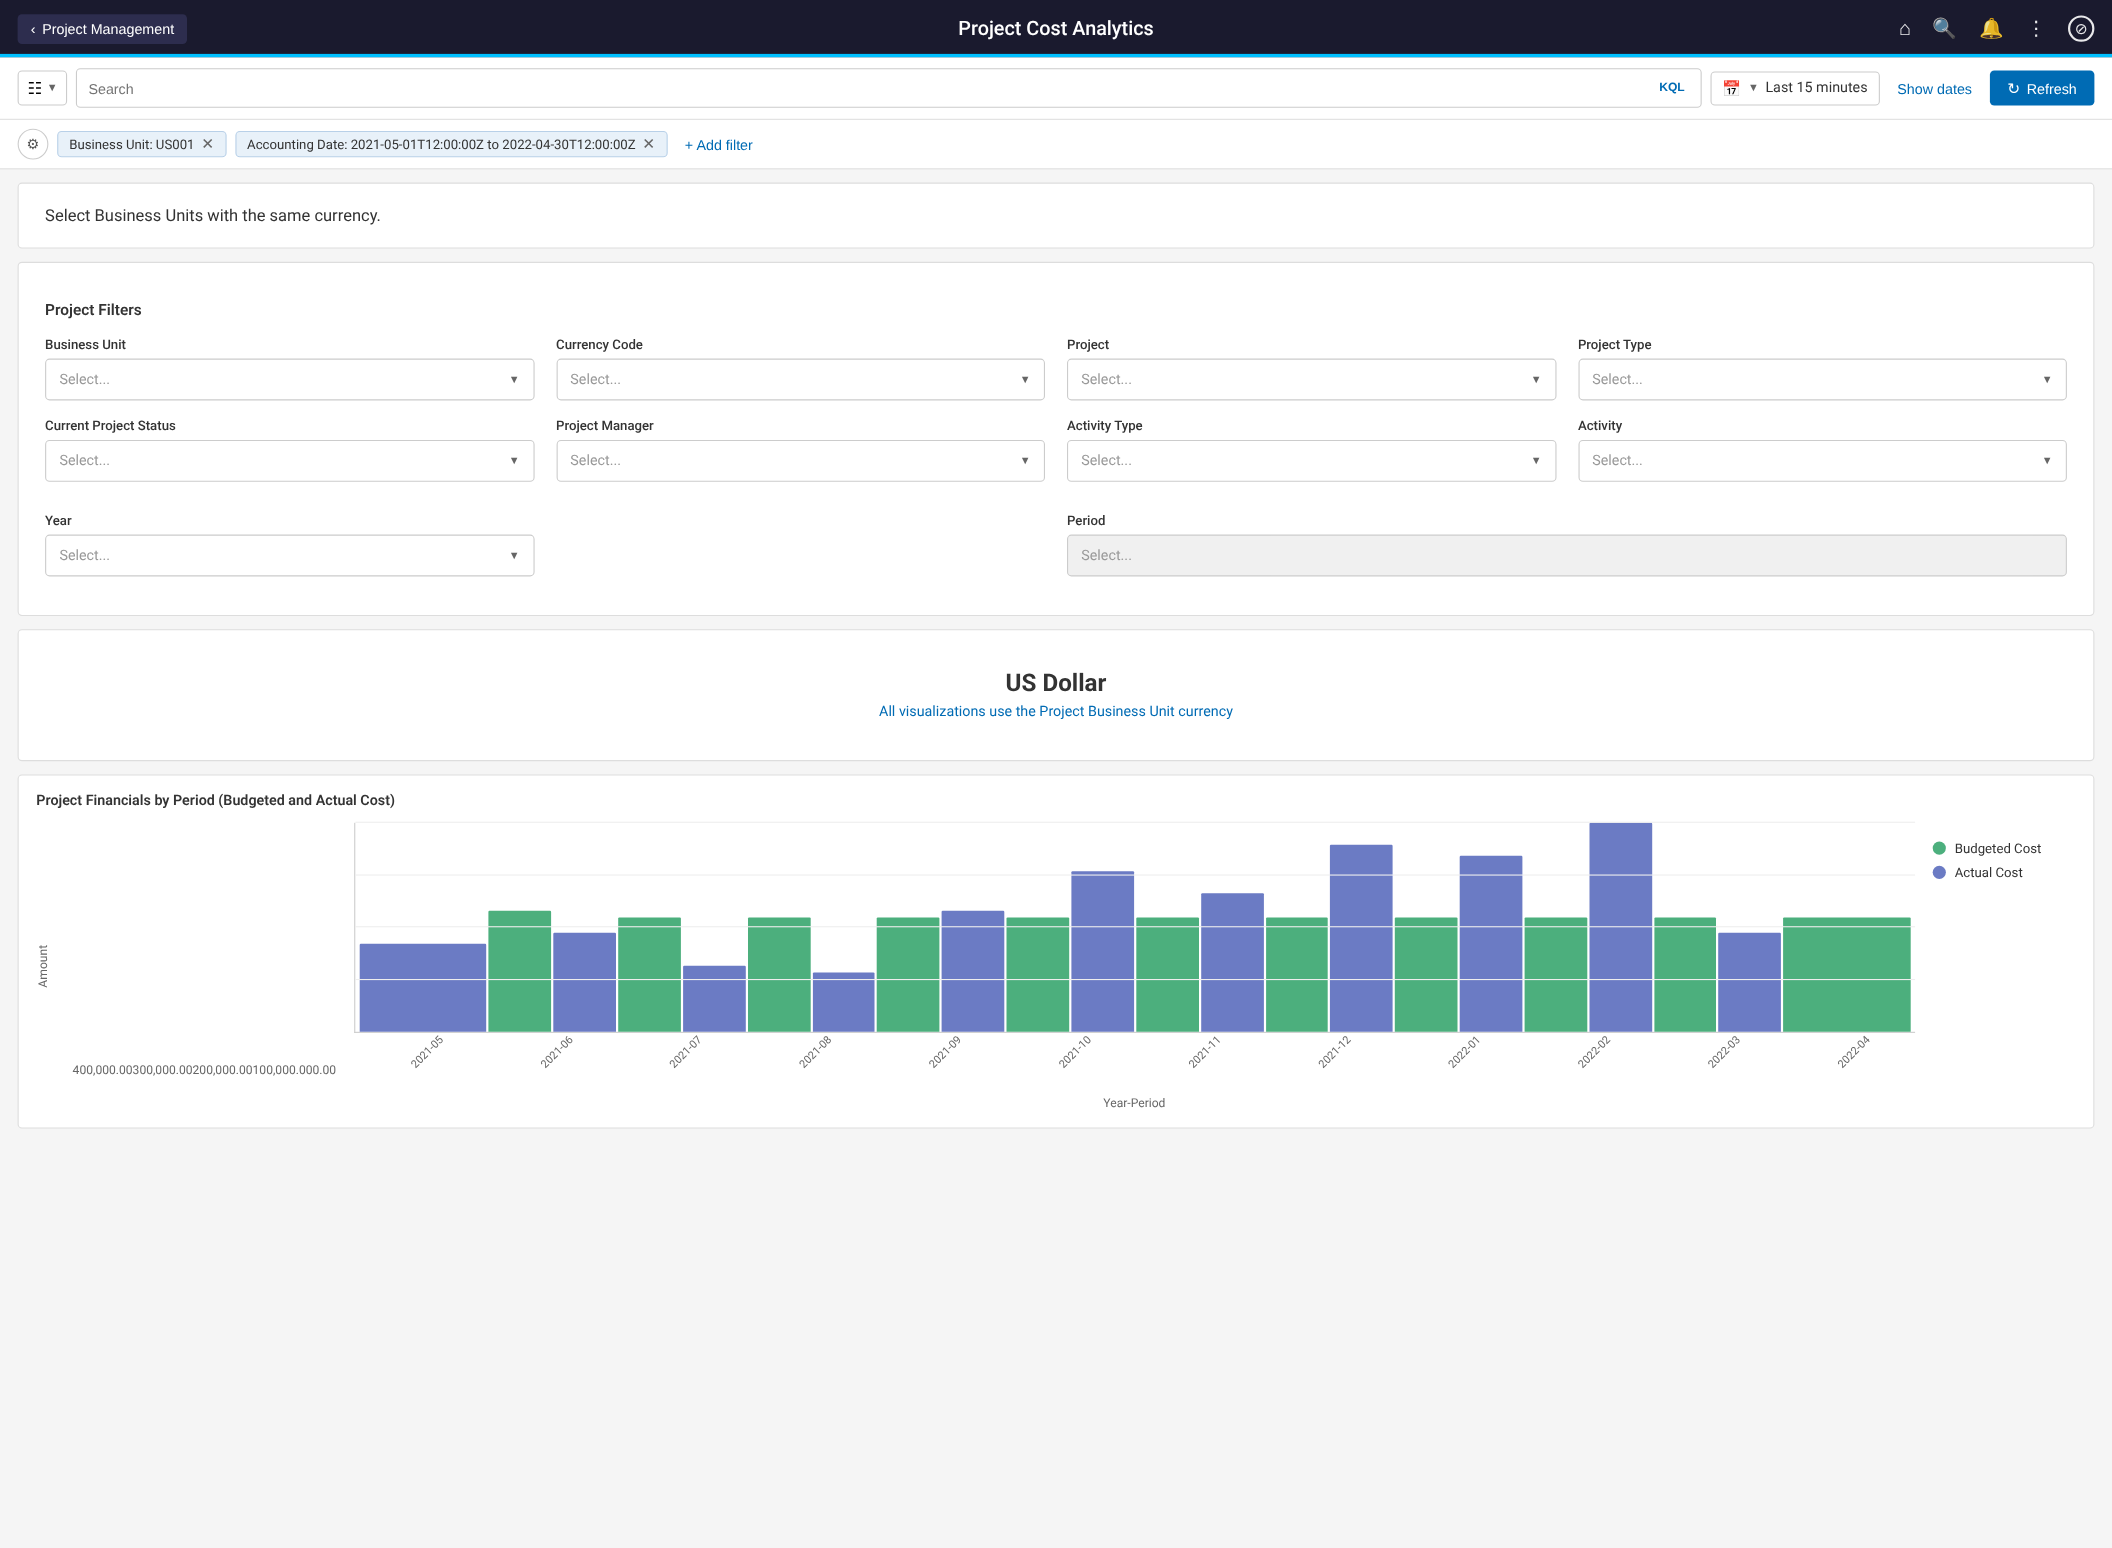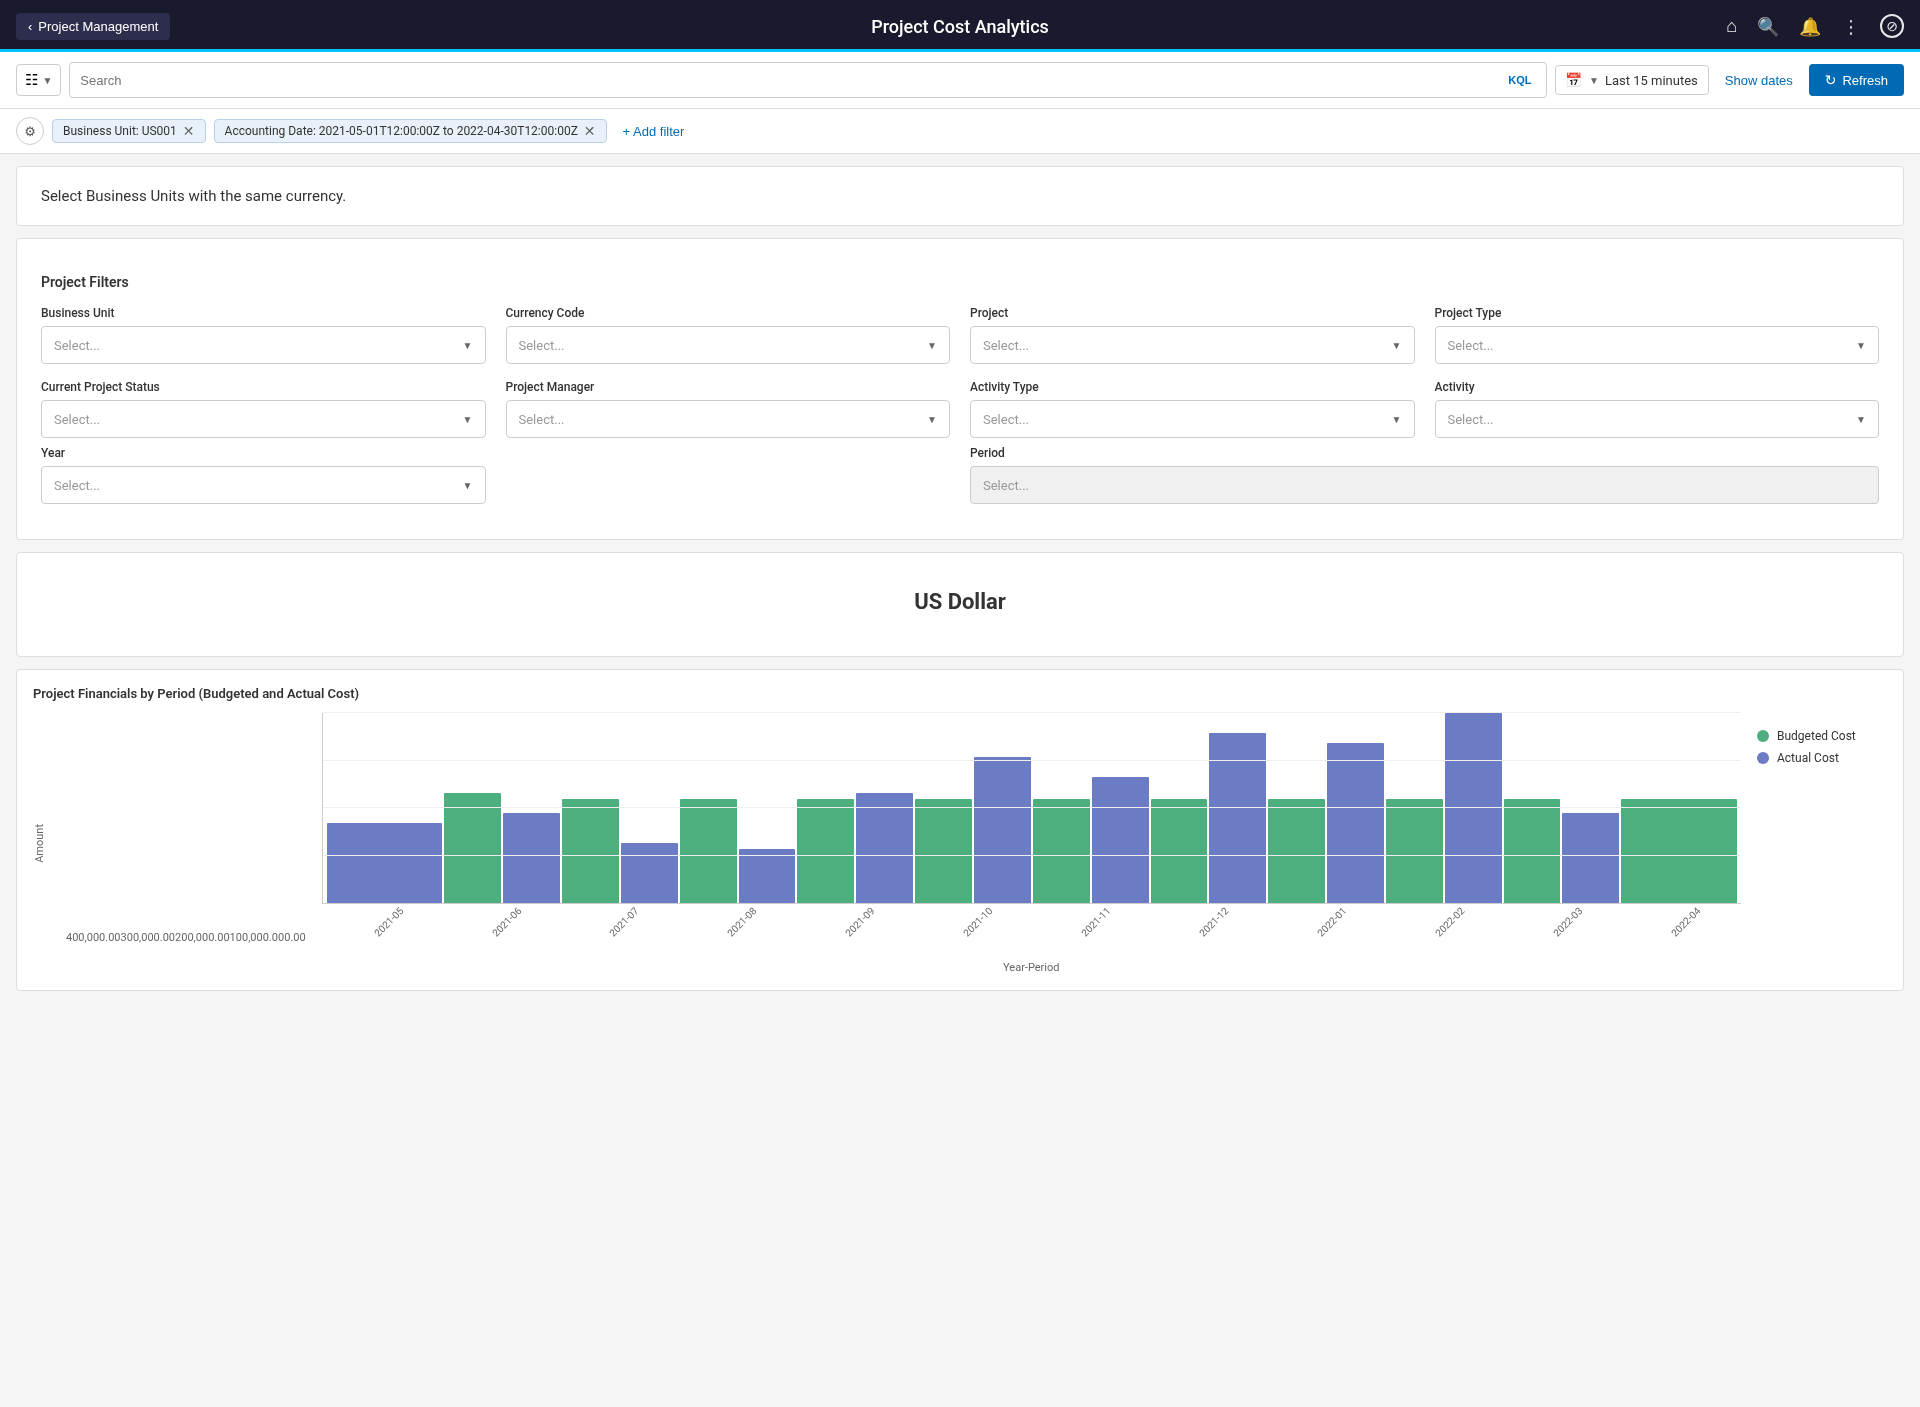--- a/index.html
+++ b/index.html
@@ -241,21 +241,21 @@
       background: #f0f0f0;
       cursor: not-allowed;
     }
     .filters-row2 {
       margin-top: 16px;
       display: grid;
       grid-template-columns: repeat(4, 1fr);
       gap: 16px 20px;
     }
     .filters-row3 {
-      margin-top: 8px;
+      margin-top: 28px;
       display: grid;
       grid-template-columns: 1fr 1fr 1fr 1fr;
       gap: 16px 20px;
     }
     .period-field {
       grid-column: span 2;
     }
     .year-field {
       
     }
@@ -536,20 +536,21 @@
         <label>Period</label>
         <div class="filter-select disabled">
           <span style="color:#999;">Select...</span>
         </div>
       </div>
     </div>
   </div>
 
   <div class="currency-card">
     <div class="currency-title">US Dollar</div>
+    <div class="currency-subtitle">All visualizations use the Project Business Unit currency</div>
   </div>
 
   <div class="chart-card">
     <div class="chart-title">Project Financials by Period (Budgeted and Actual Cost)</div>
     <div class="chart-area">
 
       <div class="chart-left">
         <span class="amount-label">Amount</span>
       </div>
 

